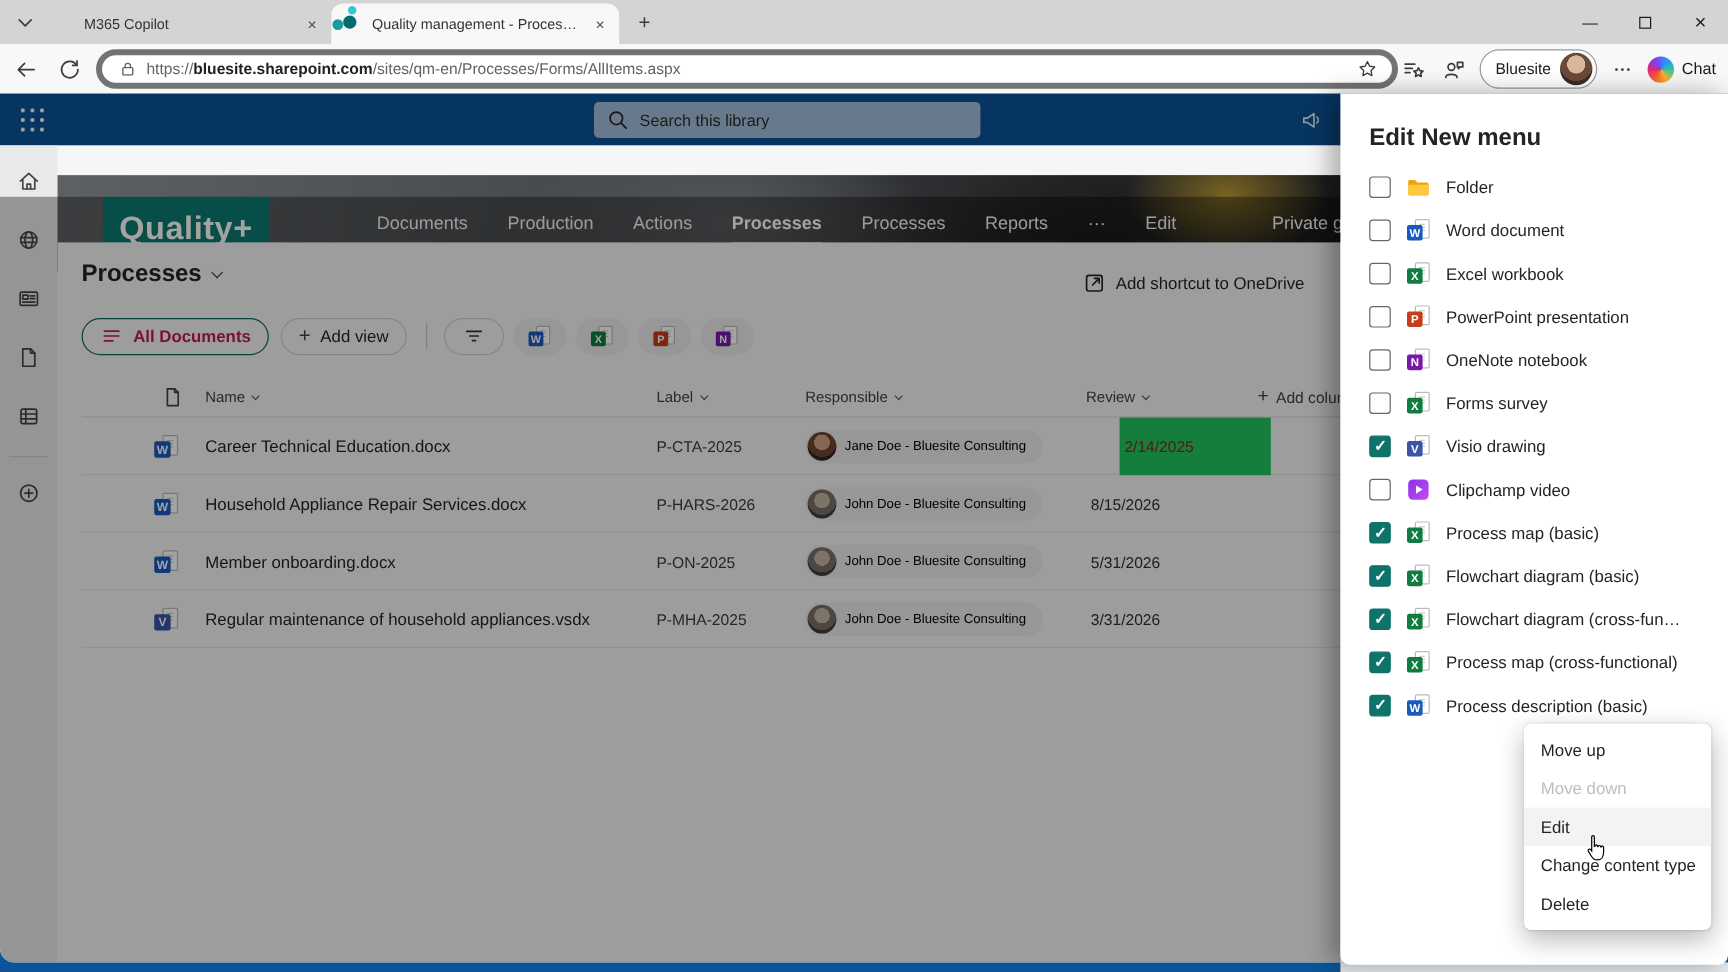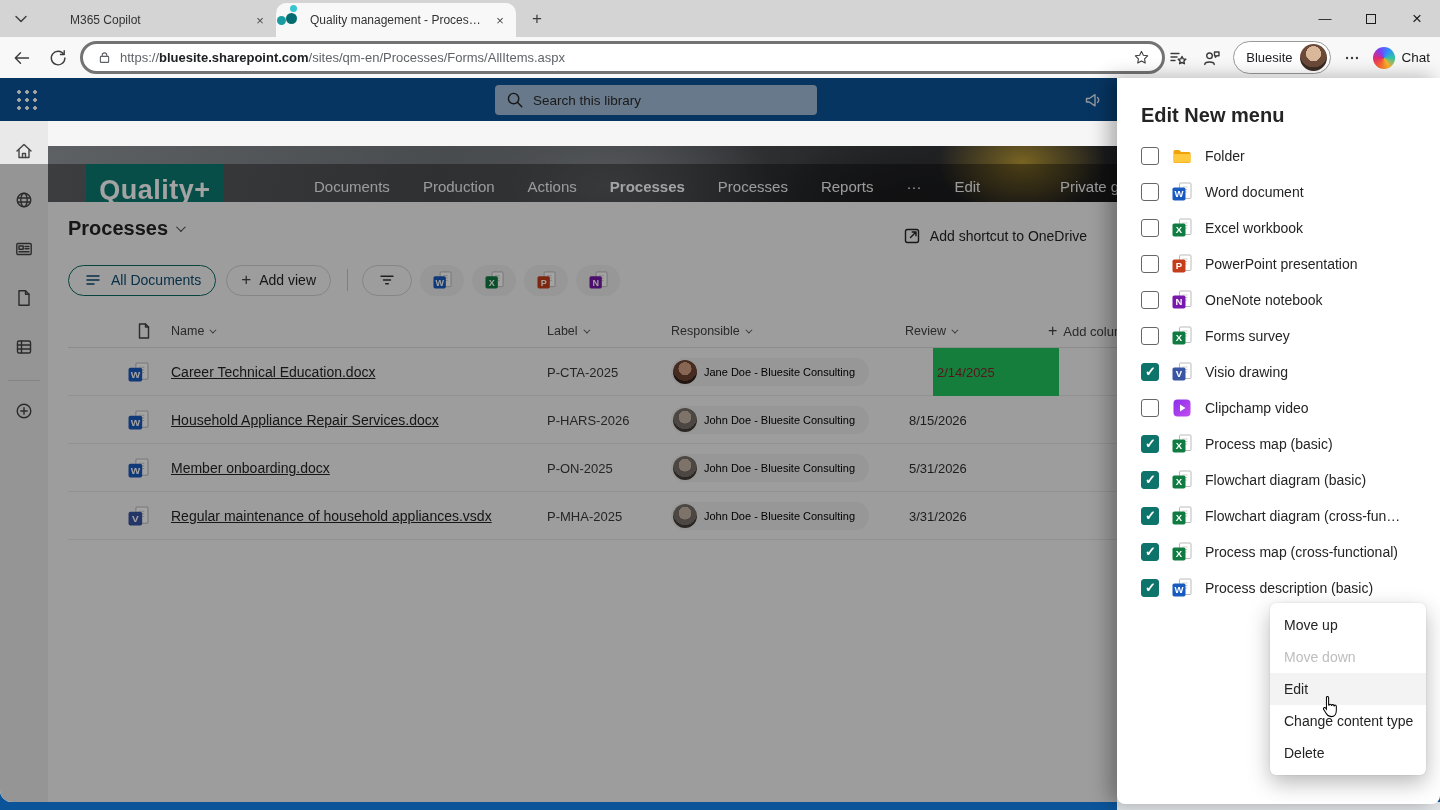--- a/index.html
+++ b/index.html
@@ -19,21 +19,21 @@
   .tab .t-close { width:16px; height:16px; border-radius:4px; display:flex; align-items:center; justify-content:center; font-size:13px; color:#4a4a4a; margin-left:6px; }
   .tab:not(.active)::after { content:""; position:absolute; right:-1px; top:8px; height:18px; width:1px; background:#a9a9a9; }
   .newtab { position:absolute; left:524px; top:7px; width:26px; height:24px; border-radius:6px; font-size:17px; color:#3c3c3c; display:flex; align-items:center; justify-content:center; }
   .wincontrols { position:absolute; right:0; top:0; height:37px; display:flex; }
   .winbtn { width:46px; height:37px; display:flex; align-items:center; justify-content:center; color:#1b1b1b; font-size:13px; }
   .winbtn .maxbox { width:10px; height:10px; border:1.2px solid #1b1b1b; }
   .winbtn.close { font-size:17px; }
 
   .toolbar { position:absolute; left:0; top:37px; width:1440px; height:41px; background:#f8f8f8; display:flex; align-items:center; }
   .navbtn { width:28px; height:28px; margin-left:8px; display:flex; align-items:center; justify-content:center; color:#3c3c3c; }
-  .urlbox { position:absolute; left:80px; top:4px; width:1085px; height:33px; border:3px solid #737373; background:#fff; border-radius:17px; display:flex; align-items:center; padding:0 12px 0 10px; }
+  .urlbox { position:absolute; left:80px; top:4px; width:1085px; height:33px; border:5px solid #737373; background:#fff; border-radius:17px; display:flex; align-items:center; padding:0 12px 0 10px; }
   .urlbox .lock { margin:0 8px 0 4px; color:#5f6368; }
   .url { font-size:13px; color:#5f6368; white-space:nowrap; overflow:hidden; flex:1; }
   .url .domain { color:#202124; font-weight:bold; }
   .urlbox .star { color:#3c3c3c; margin-left:8px; }
   .tb-right { position:absolute; right:0; top:0; height:41px; display:flex; align-items:center; }
   .tb-ic { width:30px; height:30px; display:flex; align-items:center; justify-content:center; color:#3c3c3c; margin:0 2px; }
   .profile-pill { height:33px; border:1px solid #9a9a9a; border-radius:17px; display:flex; align-items:center; padding:0 3px 0 12px; margin:0 4px; background:#fff; }
   .profile-pill .pname { font-size:13px; color:#202124; margin-right:8px; }
   .avatar { border-radius:50%; background:#b9a08c; }
   .avatar.bluesite { width:27px; height:27px; background:radial-gradient(circle at 50% 36%, #d8b79a 34%, #6b4a38 35% 62%, #3a2c24 63%); }
@@ -81,42 +81,42 @@
   .content { position:absolute; left:48px; top:81px; right:0; bottom:0; background:#f6f6f6; }
   .lib-title { position:absolute; left:20px; top:15px; font-size:20px; font-weight:bold; color:#242424; display:flex; align-items:center; gap:8px; }
   .chev { width:7px; height:7px; border-right:1.6px solid #424242; border-bottom:1.6px solid #424242; transform:rotate(45deg) translateY(-2px); display:inline-block; }
   .chev.sm { width:5px; height:5px; border-width:1.2px; margin-left:5px; }
   .cmdbar { position:absolute; right:0; left:560px; top:20px; height:28px; display:flex; justify-content:flex-end; gap:30px; white-space:nowrap; }
   .cmd { display:flex; align-items:center; gap:8px; font-size:14px; color:#242424; }
   .cmd .cic { color:#242424; }
 
   .viewbar { position:absolute; left:20px; top:62px; height:32px; display:flex; align-items:center; }
   .pill { height:31px; border-radius:16px; display:flex; align-items:center; padding:0 14px; font-size:14px; }
-  .pill.alldocs { border:1.5px solid #0d6b62; color:#0c4a6e; font-weight:normal; gap:8px;justify-content:flex-end; }
+  .pill.alldocs { border:1.5px solid #0d6b62; color:#be185d; font-weight:bold; gap:8px;justify-content:flex-end; }
   .pill.addview { border:1px solid #d1d1d1; color:#242424; margin-left:10px; gap:8px; }
   .vb-divider { width:1px; height:22px; background:#c9c9c9; margin:0 14px 0 16px; }
   .pill.iconpill { border:1px solid #d1d1d1; width:50px; justify-content:center; padding:0; color:#333; }
   .circ { width:44px; height:31px; border-radius:16px; background:#ececec; display:flex; align-items:center; justify-content:center; margin-left:8px; }
   .circ svg { width:19px; height:19px; }
 
   .thead { position:absolute; left:20px; right:0; top:113px; height:33px; display:flex; align-items:center; font-size:12.5px; color:#424242; border-bottom:1px solid #dcdcdc; }
   .th { display:flex; align-items:center; }
   .th .chev.sm { border-color:#555; }
   .th-file { position:absolute; left:66px; }
   .th-name { position:absolute; left:103px; }
   .th-label { position:absolute; left:479px; }
   .th-resp { position:absolute; left:603px; }
   .th-review { position:absolute; left:837px; }
   .th-addcol { position:absolute; left:980px; display:flex; align-items:center; gap:6px; font-size:13px; }
   .rows { position:absolute; left:20px; right:0; top:146px; }
   .trow { position:relative; height:48px; border-bottom:1px solid #e3e3e3; }
   .cell { position:absolute; top:0; height:48px; display:flex; align-items:center; }
   .c-icon { left:60px; width:24px; }
   .c-icon svg { width:21px; height:21px; }
-  .c-name { left:103px; font-size:14px; color:#242424;text-decoration:underline; }
+  .c-name { left:103px; font-size:14px; color:#242424; }
   .c-label { left:479px; font-size:13px; color:#3b3b3b; }
   .c-resp { left:603px; }
   .c-review { left:837px; width:126px; padding-left:4px; font-size:13px; color:#303030; }
   .c-review.overdue { background:#22c55e; color:#8a222c;margin-left:28px; }
   .person-pill { height:28px; border-radius:14px; background:#ececec; display:flex; align-items:center; padding:2px 14px 2px 2px; gap:7px; }
   .person-pill .avatar { width:24px; height:24px; flex:0 0 24px; }
   .avatar.jane { background:radial-gradient(circle at 50% 36%, #d3a183 33%, #6d4433 34% 62%, #33231c 63%); }
   .avatar.john { background:radial-gradient(circle at 50% 38%, #c4b4a4 33%, #77706a 34% 62%, #413c37 63%); }
   .person-pill .pp-name { font-size:11px; color:#000000; white-space:nowrap; }
 

